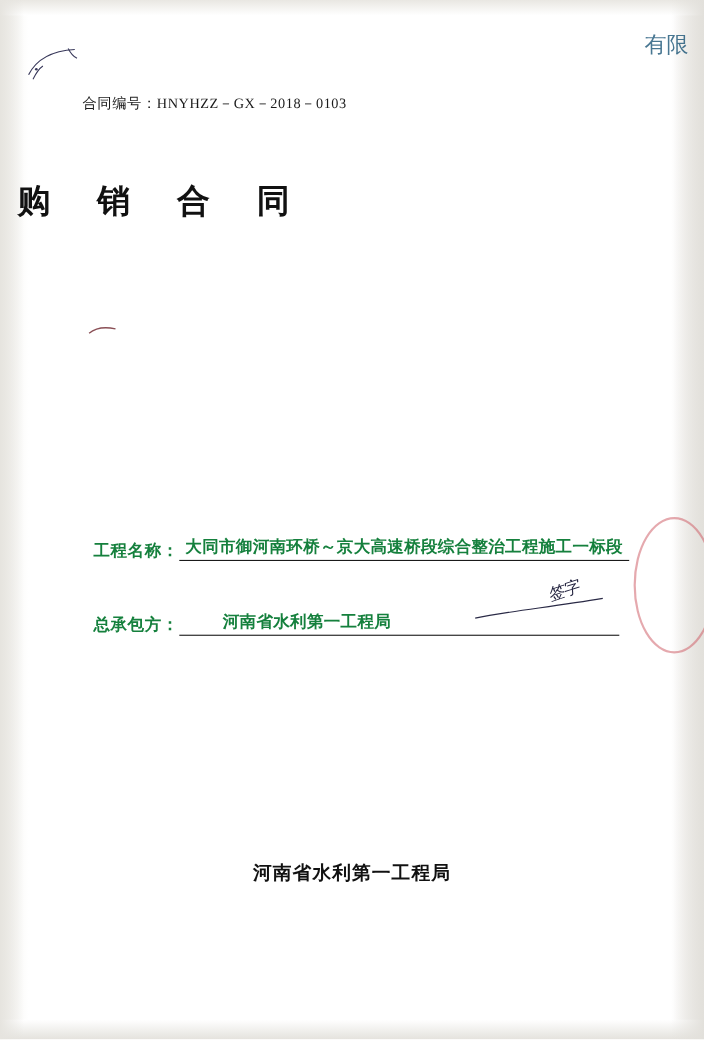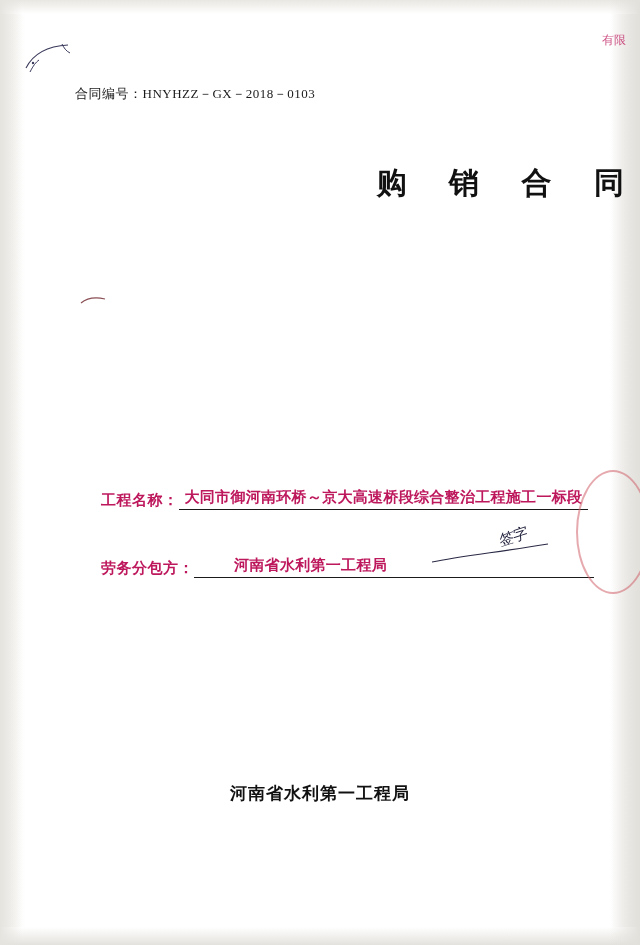--- a/index.html
+++ b/index.html
@@ -56,36 +56,36 @@
     letter-spacing: 0.5px;
     color: #1a1a1a;
     white-space: nowrap;
   }
 
   .doc-title {
     position: absolute;
     left: 0;
     top: 163px;
     width: 640px;
-    text-align: right;
+    text-align: left;
     font-size: 30px;
     font-weight: bold;
     letter-spacing: 16px;
     text-indent: 16px;
     color: #111;
     font-family: "DejaVu Serif", serif;
   }
 
   .field {
     position: absolute;
-    left: 101px;
+    left: 85px;
     display: flex;
     align-items: flex-end;
     font-size: 15px;
-    color: #be185d;
+    color: #15803d;
     font-family: "DejaVu Serif", serif;
     font-weight: bold;
     white-space: nowrap;
   }
   .field .flabel {
     font-size: 15px;
     font-weight: bold;
     letter-spacing: 0.5px;
   }
   .field .fvalue {
@@ -125,22 +125,22 @@
     height: 120px;
     border-radius: 50%;
     border: 2px solid #d0636b;
     opacity: 0.55;
     overflow: hidden;
   }
   .stamp-ch {
     position: absolute;
     right: 14px;
     top: 30px;
-    color: #be185d;
-    font-size: 12px;
+    color: #0c4a6e;
+    font-size: 20px;
     opacity: 0.75;
     line-height: 20px;
     font-family: "DejaVu Serif", serif;
   }
 
   
   .ink {
     position: absolute;
     color: #1c1c3a;
     font-family: "DejaVu Sans", sans-serif;
@@ -200,21 +200,21 @@
   <div class="contract-no">合同编号：HNYHZZ－GX－2018－0103</div>
 
   <div class="doc-title">购 销 合 同</div>
 
   <div class="field f1">
     <span class="flabel">工程名称：</span>
     <span class="fvalue">大同市御河南环桥～京大高速桥段综合整治工程施工一标段</span>
   </div>
 
   <div class="field f2">
-    <span class="flabel">劳务分包方：</span>
+    <span class="flabel">总承包方：</span>
     <span class="fvalue">河南省水利第一工程局</span>
   </div>
 
 
   <svg class="sig-line" viewBox="0 0 120 26">
     <path d="M2 20 C30 14, 70 10, 118 2" stroke="#2a2a46" stroke-width="1.1" fill="none"></path>
   </svg>
 
   <div class="ink ink-sign">签字</div>
 

